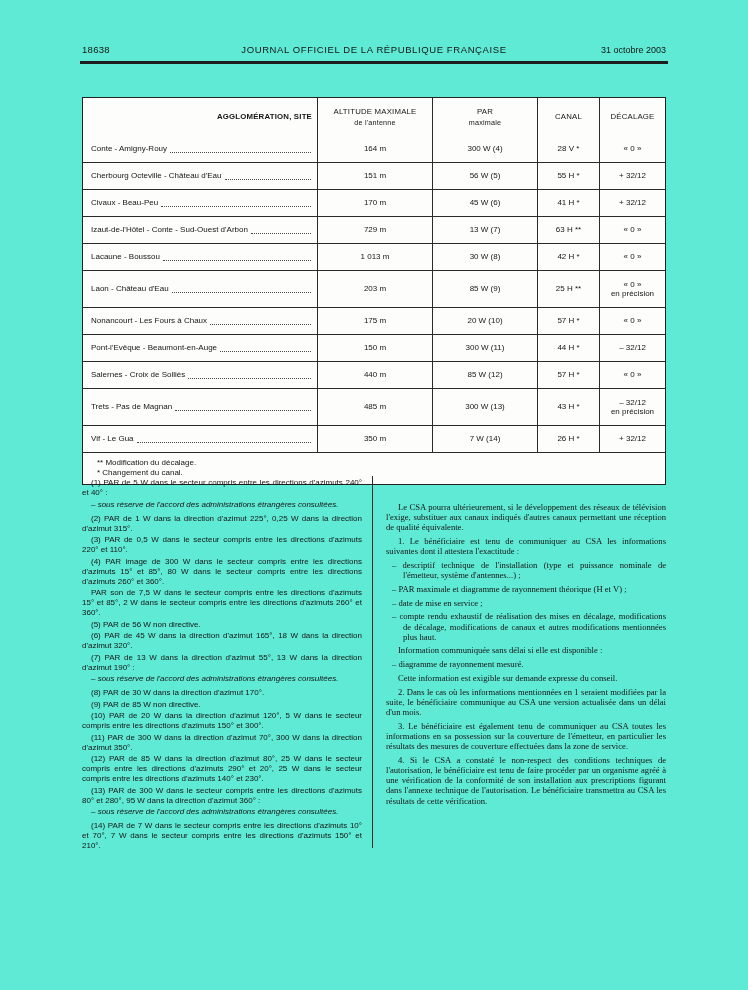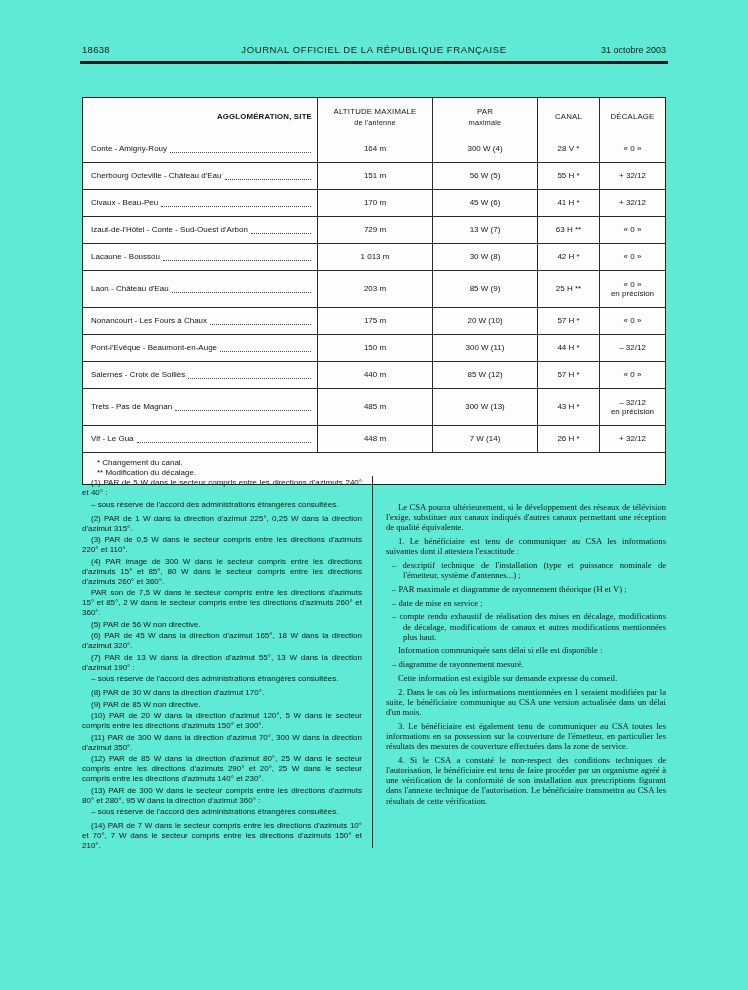--- a/index.html
+++ b/index.html
@@ -34,21 +34,21 @@
   .sitename{white-space:nowrap;}
   .leader{flex:1;border-bottom:1px dotted #4a4a4a;margin-left:3px;margin-right:1px;margin-top:7px;min-width:6px;}
   .t-notes{border-top:1px solid #2a2a2a;padding:5px 6px 6px 14px;font-size:8px;line-height:10px;min-height:26px;box-sizing:border-box;}
   .t-notes div{white-space:nowrap;}
   
   .coldivider{position:absolute;left:372px;top:476px;width:1px;height:372px;background:#2a2a2a;}
   .txtcol{position:absolute;top:478px;font-size:8px;line-height:10px;text-align:justify;}
   .leftcol{left:82px;width:280px;}
   .rightcol{left:386px;width:280px;font-family:"Liberation Serif", serif;font-size:8.6px;line-height:10.2px;margin-top:24px;}
   .fn-p{margin:0 0 1.5px;text-indent:9px;}
-  .fn-dash{margin:1px 0 4px 4px;padding-left:14px;text-indent:-9px;}
+  .fn-dash{margin:1px 0 4px 4px;padding-left:14px;text-indent:-9px;font-style:italic;}
   .pr-p{margin:0 0 3.5px;text-indent:12px;}
   .pr-dash{margin:0 0 3.5px 6px;padding-left:11px;text-indent:-11px;}
 </style>
 </head>
 <body>
 
 <div class="page">
 
   <div class="runhead">
     <span class="pgnum">18638</span>
@@ -133,29 +133,29 @@
         <div class="t-row row-tall">
           <div class="t-cell"><div class="sitewrap"><span class="sitename">Trets - Pas de Magnan</span><span class="leader"></span></div></div>
           <div class="t-cell">485 m</div>
           <div class="t-cell">300 W (13)</div>
           <div class="t-cell">43 H *</div>
           <div class="t-cell">– 32/12
 en précision</div>
         </div>
         <div class="t-row">
           <div class="t-cell"><div class="sitewrap"><span class="sitename">Vif - Le Gua</span><span class="leader"></span></div></div>
-          <div class="t-cell">448 m</div>
+          <div class="t-cell">350 m</div>
           <div class="t-cell">7 W (14)</div>
           <div class="t-cell">26 H *</div>
           <div class="t-cell">+ 32/12</div>
         </div>
       </div>
     <div class="t-notes" id="tnotes">
+        <div>** Modification du décalage.</div>
         <div>* Changement du canal.</div>
-        <div>** Modification du décalage.</div>
       </div>
   </section>
 
   <div class="coldivider"></div>
   <div class="txtcol leftcol" id="leftcol">
       <p class="fn-p">(1) PAR de 5 W dans le secteur compris entre les directions d'azimuts 240° et 40° :</p>
       <p class="fn-dash">– sous réserve de l'accord des administrations étrangères consultées.</p>
       <p class="fn-p">(2) PAR de 1 W dans la direction d'azimut 225°, 0,25 W dans la direction d'azimut 315°.</p>
       <p class="fn-p">(3) PAR de 0,5 W dans le secteur compris entre les directions d'azimuts 220° et 110°.</p>
       <p class="fn-p">(4) PAR image de 300 W dans le secteur compris entre les directions d'azimuts 15° et 85°, 80 W dans le secteur compris entre les directions d'azimuts 260° et 360°.</p>

